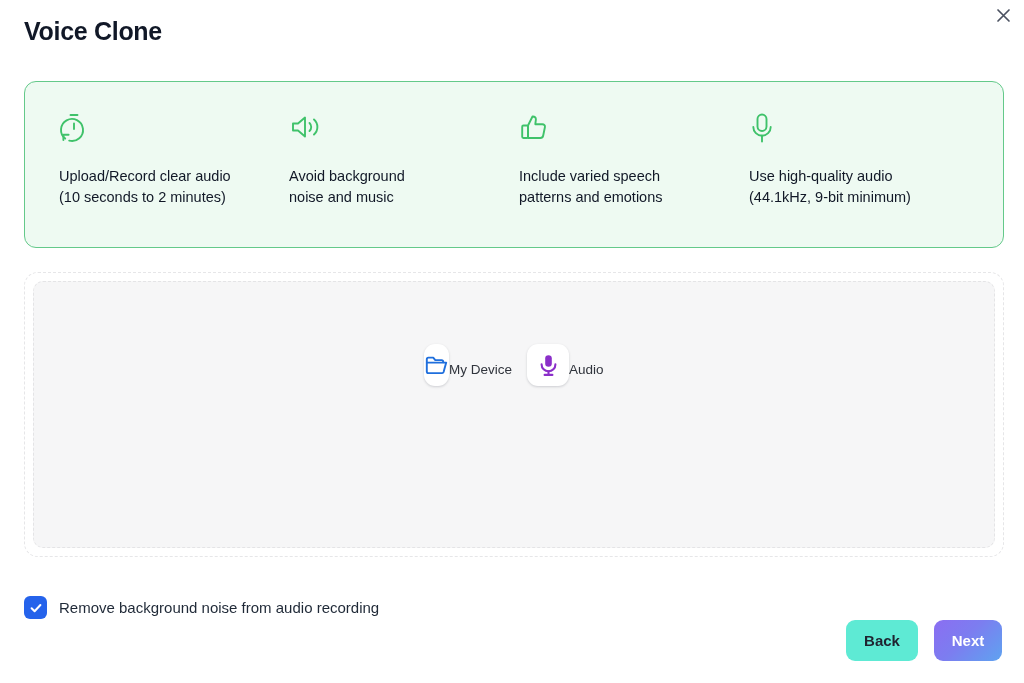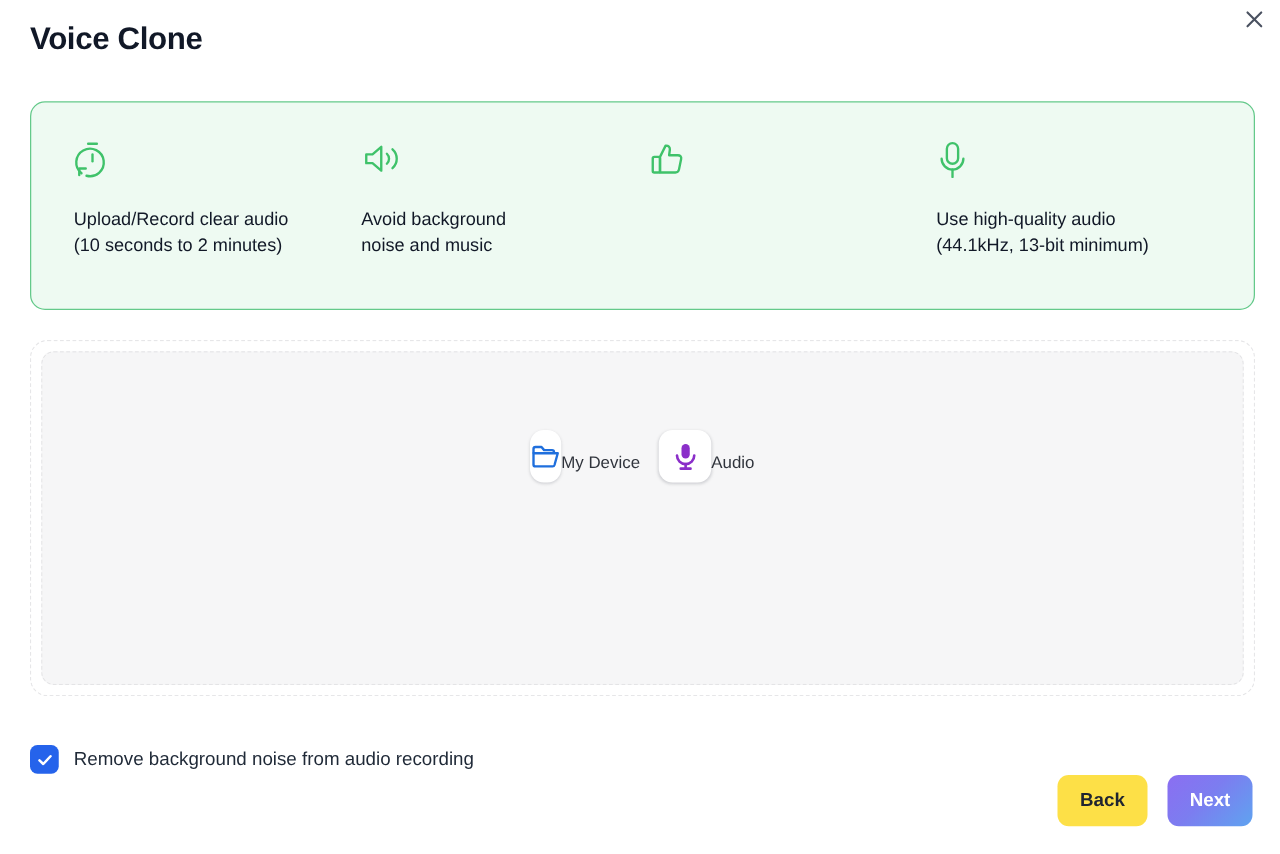--- a/index.html
+++ b/index.html
@@ -194,21 +194,21 @@
     border-radius: 9px;
     font-family: "Liberation Sans", sans-serif;
     font-size: 15px;
     font-weight: 700;
     cursor: pointer;
     line-height: 1;
   }
   .btn-back {
     width: 72px;
     height: 41px;
-    background: #fde047;
+    background: #5eead4;
     color: #1f2430;
   }
   .btn-next {
     width: 68px;
     height: 41px;
     background: linear-gradient(135deg, #8b6ef2 0%, #7c7df0 45%, #5fa3f0 100%);
     color: #ffffff;
   }
 </style>
 </head>
@@ -253,32 +253,34 @@
 noise and music</div>
     </div>
 
     <div class="tip">
       <div class="tip-icon">
         <svg width="30" height="32" viewBox="0 0 30 32" fill="none">
           <path d="M9 13.5 L13.5 4.5 C15.8 4.3 17 5.6 16.9 7.6 L16.3 12.2 L23.3 12.2 C25.2 12.2 26.3 13.5 25.9 15.2 L24.2 23.5 C23.9 25.1 22.9 26 21.3 26 L9 26 Z" stroke="#3fc26a" stroke-width="1.9" stroke-linejoin="round" fill="none"></path>
           <rect x="3.2" y="13.5" width="5.8" height="12.5" rx="1.2" stroke="#3fc26a" stroke-width="1.9" fill="none"></rect>
         </svg>
       </div>
+      <div class="tip-text">Include varied speech
+patterns and emotions</div>
     </div>
 
     <div class="tip">
       <div class="tip-icon">
         <svg width="26" height="34" viewBox="0 0 26 34" fill="none">
           <rect x="8.5" y="2.5" width="9" height="16.5" rx="4.5" stroke="#3fc26a" stroke-width="1.9" fill="none"></rect>
           <path d="M4.3 15 A8.7 8.7 0 0 0 21.7 15" stroke="#3fc26a" stroke-width="1.9" stroke-linecap="round" fill="none"></path>
           <line x1="13" y1="23.5" x2="13" y2="29.5" stroke="#3fc26a" stroke-width="1.9" stroke-linecap="round"></line>
         </svg>
       </div>
       <div class="tip-text">Use high-quality audio
-(44.1kHz, 13-bit minimum)</div>
+(44.1kHz, 9-bit minimum)</div>
     </div>
 
   </div>
 
   <div class="dropzone-outer">
     <div class="dropzone-inner">
 
 
       <div class="import-row">
 

